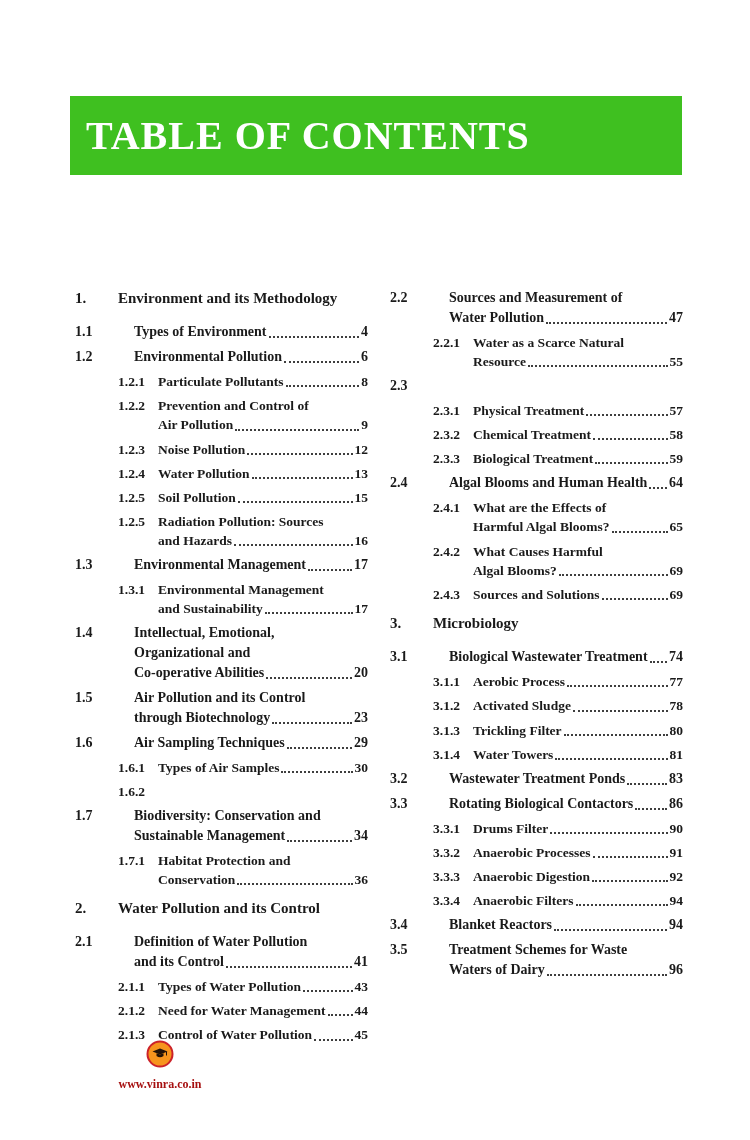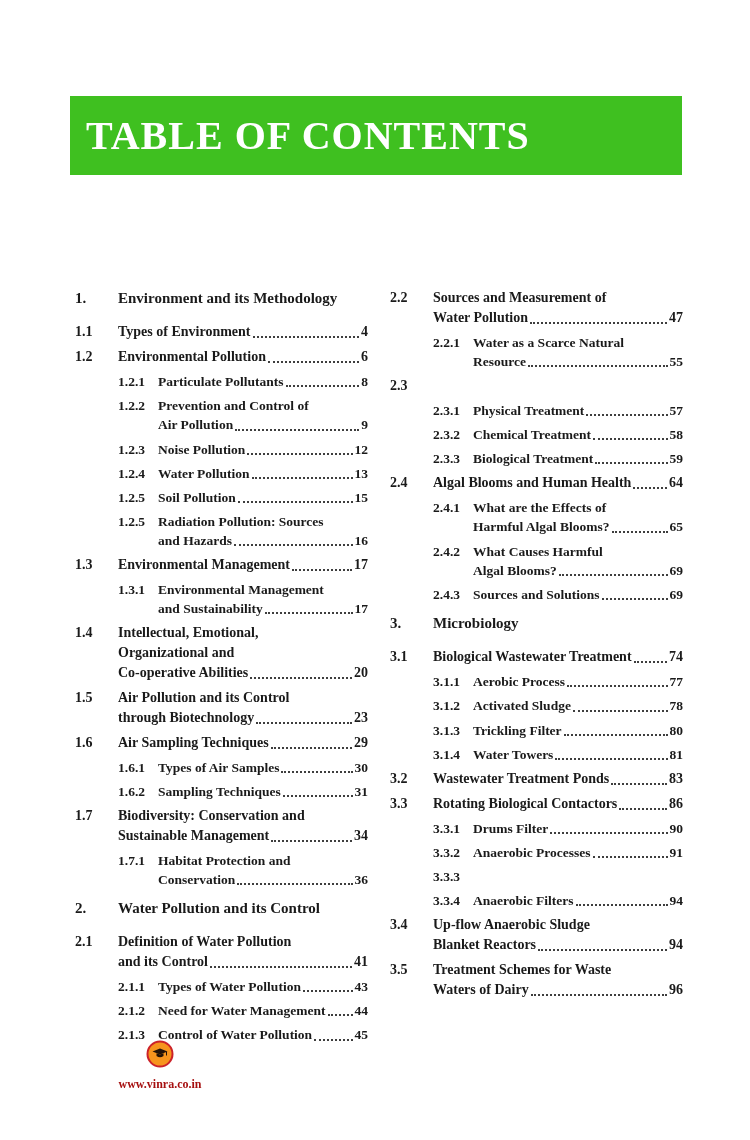--- a/index.html
+++ b/index.html
@@ -56,21 +56,21 @@
   .tailrow { display: flex; align-items: flex-end; }
   .tail { white-space: nowrap; }
   .dots {
     flex: 1 1 6px;
     min-width: 5px;
     border-bottom: 2px dotted #3e3e3e;
     margin: 0 2px 4px 2px;
   }
   .page { flex: 0 0 auto; }
 
-  .lv-section { font-weight: 700; font-size: 14px; }
+  .lv-section { font-weight: 700; font-size: 14px; gap: 16px; }
   .lv-chapter { font-weight: 700; font-size: 15px; margin-top: 9px; margin-bottom: 13px; }
   .col > .entry:first-child { margin-top: 0; }
   .lv-sub { margin-left: 43px; font-weight: bold; }
   .lv-sub .num { flex: 0 0 40px; }
 
   
   .footer {
     position: absolute;
     left: 112px; top: 1040px;
     width: 96px;
@@ -257,28 +257,20 @@
 
       <div class="tailrow">
         <span class="tail">Types of Air Samples</span>
         <span class="dots"></span>
         <span class="page">30</span>
       </div>
     </div>
   </div>
         <div class="entry lv-sub">
     <span class="num">1.6.2</span>
-    <div class="body">
-
-      <div class="tailrow">
-        <span class="tail">Sampling Techniques</span>
-        <span class="dots"></span>
-        <span class="page">31</span>
-      </div>
-    </div>
   </div>
         <div class="entry lv-section">
     <span class="num">1.7</span>
     <div class="body">
       <div class="head">Biodiversity: Conservation and</div>
       <div class="tailrow">
         <span class="tail">Sustainable Management</span>
         <span class="dots"></span>
         <span class="page">34</span>
       </div>
@@ -557,36 +549,43 @@
 
       <div class="tailrow">
         <span class="tail">Anaerobic Processes</span>
         <span class="dots"></span>
         <span class="page">91</span>
       </div>
     </div>
   </div>
         <div class="entry lv-sub">
     <span class="num">3.3.3</span>
+    <div class="body">
+
+      <div class="tailrow">
+        <span class="tail">Anaerobic Digestion</span>
+        <span class="dots"></span>
+        <span class="page">92</span>
+      </div>
+    </div>
   </div>
         <div class="entry lv-sub">
     <span class="num">3.3.4</span>
     <div class="body">
 
       <div class="tailrow">
         <span class="tail">Anaerobic Filters</span>
         <span class="dots"></span>
         <span class="page">94</span>
       </div>
     </div>
   </div>
         <div class="entry lv-section">
     <span class="num">3.4</span>
     <div class="body">
-      <div class="head">Up-flow Anaerobic Sludge</div>
       <div class="tailrow">
         <span class="tail">Blanket Reactors</span>
         <span class="dots"></span>
         <span class="page">94</span>
       </div>
     </div>
   </div>
         <div class="entry lv-section">
     <span class="num">3.5</span>
     <div class="body">

